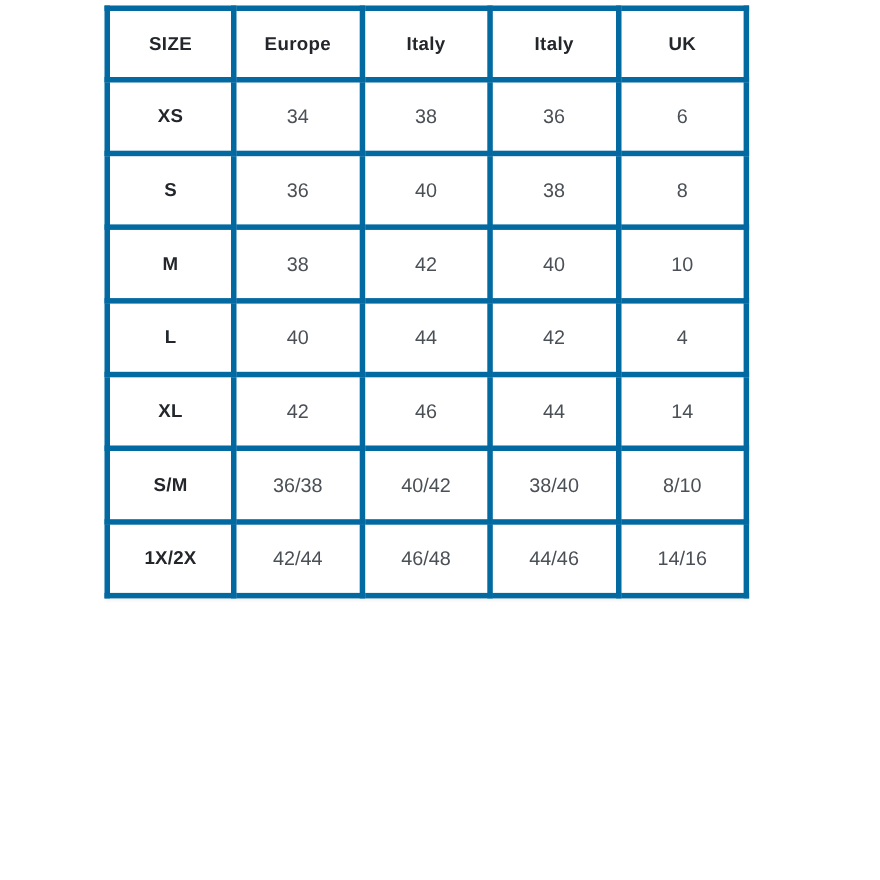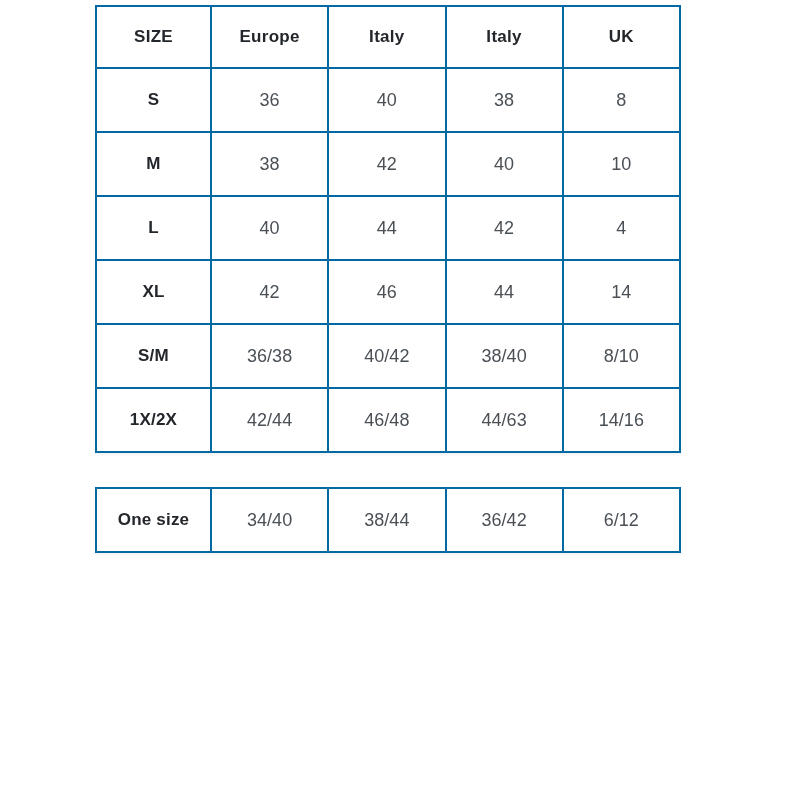--- a/index.html
+++ b/index.html
@@ -18,21 +18,21 @@
   table.size-table {
     border-collapse: collapse;
     table-layout: fixed;
     width: 586px;
     background: #ffffff;
     box-shadow: 0 2px 3px rgba(0,0,0,0.05);
   }
   table.size-table col.first-col { width: 115px; }
   table.size-table th,
   table.size-table td {
-    border: 2px solid #0369a1;
+    border: 5px solid #0369a1;
     text-align: center;
     vertical-align: middle;
     padding: 0;
   }
   table.size-table th {
     height: 60px;
     font-size: 17px;
     font-weight: 700;
     color: #23272b;
     letter-spacing: 0.3px;
@@ -68,20 +68,27 @@
       <tr>
         <th>SIZE</th>
         <th>Europe</th>
         <th>Italy</th>
         <th>Italy</th>
         <th>UK</th>
       </tr>
     </thead>
     <tbody>
         <tr>
+          <td class="row-label">XS</td>
+          <td>34</td>
+          <td>38</td>
+          <td>36</td>
+          <td>6</td>
+        </tr>
+        <tr>
           <td class="row-label">S</td>
           <td>36</td>
           <td>40</td>
           <td>38</td>
           <td>8</td>
         </tr>
         <tr>
           <td class="row-label">M</td>
           <td>38</td>
           <td>42</td>
@@ -106,38 +113,31 @@
           <td class="row-label">S/M</td>
           <td>36/38</td>
           <td>40/42</td>
           <td>38/40</td>
           <td>8/10</td>
         </tr>
         <tr>
           <td class="row-label">1X/2X</td>
           <td>42/44</td>
           <td>46/48</td>
-          <td>44/63</td>
+          <td>44/46</td>
           <td>14/16</td>
         </tr>
       </tbody>
   </table>
 
   <table class="size-table second-table">
     <colgroup>
       <col class="first-col">
       <col>
         <col>
         <col>
         <col>
     </colgroup>
     <tbody>
-        <tr>
-          <td class="row-label">One size</td>
-          <td>34/40</td>
-          <td>38/44</td>
-          <td>36/42</td>
-          <td>6/12</td>
-        </tr>
       </tbody>
   </table>
 
 </div>
 
 </body></html>

